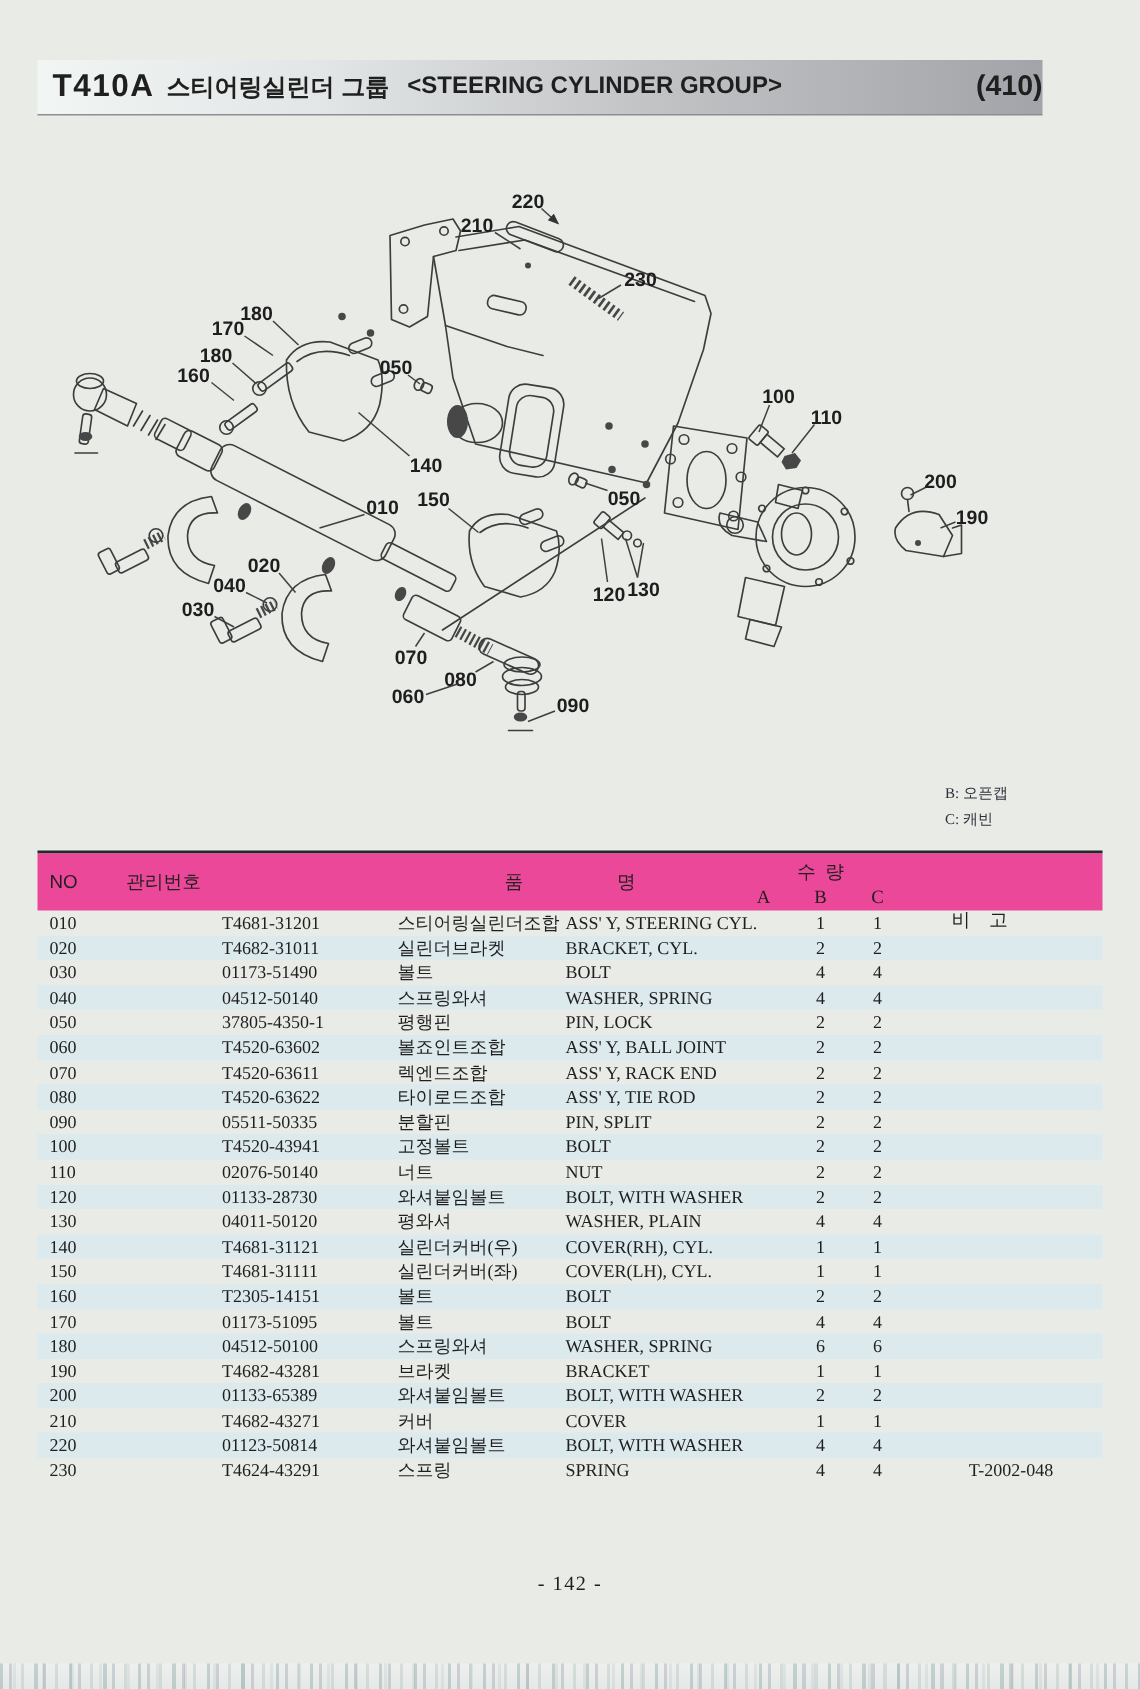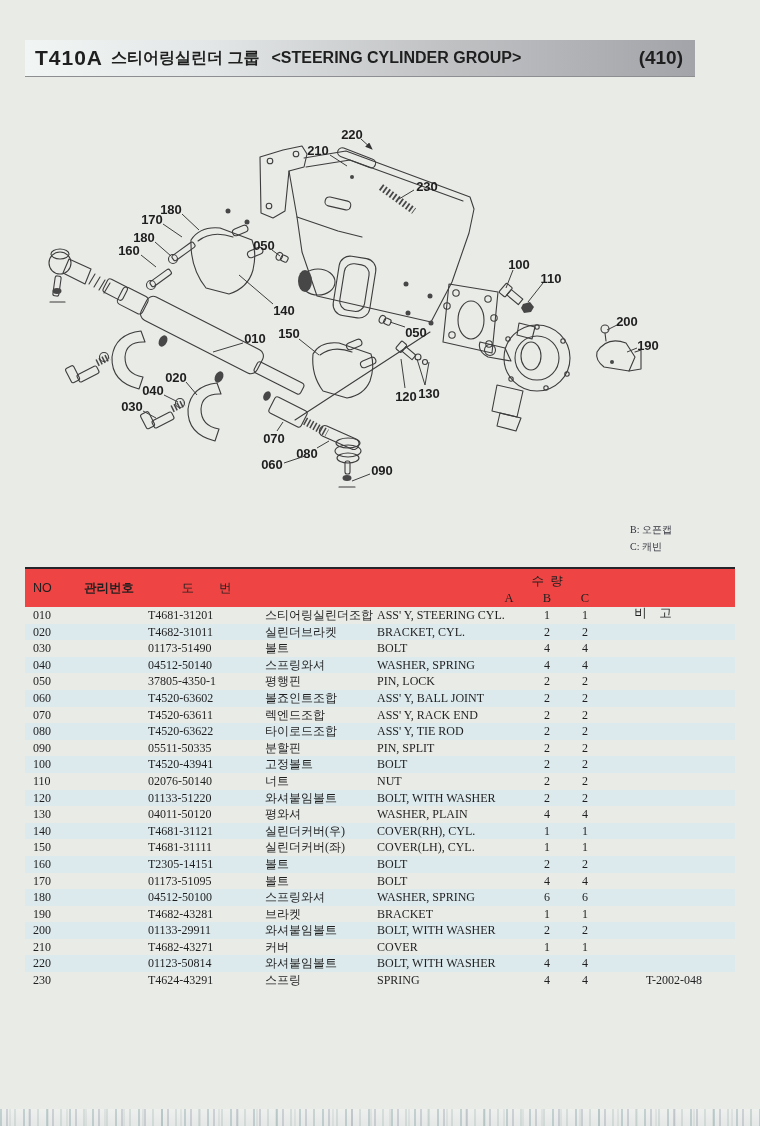--- a/index.html
+++ b/index.html
@@ -5,36 +5,36 @@
   html,body{margin:0;padding:0;}
   .page{position:relative;width:760px;height:1126px;background:#e9ebe7;overflow:hidden;
         font-family:"Liberation Serif",serif;color:#1f1f1f;}
   
   .header-band{position:absolute;left:25px;top:40px;width:670px;height:36px;display:flex;align-items:center;
     background:linear-gradient(90deg,#f1f5f4 0%,#e3e6e6 28%,#c0c2c4 62%,#a3a4a9 100%);
     border-bottom:1px solid #8d8e91;}
   .hb-code{font:700 21px "Liberation Sans",sans-serif;letter-spacing:1px;margin-left:10px;}
   .hb-ko{font:600 16px "Liberation Sans",sans-serif;margin-left:8px;}
   .hb-en{font:600 16px "Liberation Sans",sans-serif;margin-left:12px;}
-  .hb-num{font:700 19px "Liberation Sans",sans-serif;margin-left:auto;margin-right:12px;}
+  .hb-num{font:700 19px "Liberation Sans",sans-serif;margin-left:auto;margin-right:0;}
   
   .diagram-svg{position:absolute;left:0;top:110px;width:760px;height:410px;}
   .diagram-svg .art{stroke:#3d3d3d;stroke-width:1.1;fill:none;stroke-linejoin:round;stroke-linecap:round;}
   .diagram-svg .dark{fill:#474747;stroke:none;}
   .callout{font:600 13px "Liberation Sans",sans-serif;fill:#1e1e1e;text-anchor:middle;}
   .leader{stroke:#3f3f3f;stroke-width:1;fill:none;}
   
   .legend{position:absolute;left:630px;top:521px;font-size:10px;line-height:17px;color:#30303a;}
   
   .parts-table{position:absolute;left:25px;top:567px;width:710px;border-top:2px solid #26262a;}
   .thead{display:grid;grid-template-columns:45px 78px 117px 112px 118px 28px 48px 28px 1fr;
-         grid-template-rows:21px 17px;background:#ef4444;font-size:12.5px;}
+         grid-template-rows:21px 17px;background:#ec4899;font-size:12.5px;}
   .th{display:flex;align-items:center;justify-content:center;white-space:pre;}
   .th-no{grid-column:1;grid-row:1/3;justify-content:flex-start;padding-left:8px;font-family:"Liberation Sans",sans-serif;}
-  .th-mgmt{grid-column:2;grid-row:1/3;font-weight:bold;}
+  .th-mgmt{grid-column:2;grid-row:1/3;}
   .th-part{grid-column:3;grid-row:1/3;}
   .th-name{grid-column:4/6;grid-row:1/3;}
   .th-qty{grid-column:6/9;grid-row:1;align-items:flex-end;}
   .th-qa{grid-column:6;grid-row:2;}
   .th-qb{grid-column:7;grid-row:2;}
   .th-qc{grid-column:8;grid-row:2;}
   .th-remark{grid-column:9;grid-row:1/3;padding-right:28px;margin-top:44px;}
   .tbody{font-size:12px;}
   .trow{display:grid;grid-template-columns:45px 78px 117px 112px 118px 28px 48px 28px 1fr;
         height:16.6px;align-items:center;white-space:nowrap;}
@@ -276,21 +276,21 @@
 
   <div class="legend">
     <div>B: 오픈캡</div>
     <div>C: 캐빈</div>
   </div>
 
   <div class="parts-table">
     <div class="thead">
       <span class="th th-no">NO</span>
       <span class="th th-mgmt">관리번호</span>
-      <span class="th th-part">도　　번</span>
+      <span class="th th-name">품　　　　　명</span>
       <span class="th th-qty">수  량</span>
       <span class="th th-qa">A</span>
       <span class="th th-qb">B</span>
       <span class="th th-qc">C</span>
       <span class="th th-remark">비　고</span>
     </div>
     <div class="tbody">
         <div class="trow">
       <span class="c-no">010</span>
       <span class="c-mgmt"></span>
@@ -408,21 +408,21 @@
       <span class="c-kname">너트</span>
       <span class="c-ename">NUT</span>
       <span class="c-qa"></span>
       <span class="c-qb">2</span>
       <span class="c-qc">2</span>
       <span class="c-remark"></span>
     </div>
         <div class="trow stripe">
       <span class="c-no">120</span>
       <span class="c-mgmt"></span>
-      <span class="c-part">01133-51220</span>
+      <span class="c-part">01133-28730</span>
       <span class="c-kname">와셔붙임볼트</span>
       <span class="c-ename">BOLT, WITH WASHER</span>
       <span class="c-qa"></span>
       <span class="c-qb">2</span>
       <span class="c-qc">2</span>
       <span class="c-remark"></span>
     </div>
         <div class="trow">
       <span class="c-no">130</span>
       <span class="c-mgmt"></span>
@@ -496,21 +496,21 @@
       <span class="c-kname">브라켓</span>
       <span class="c-ename">BRACKET</span>
       <span class="c-qa"></span>
       <span class="c-qb">1</span>
       <span class="c-qc">1</span>
       <span class="c-remark"></span>
     </div>
         <div class="trow stripe">
       <span class="c-no">200</span>
       <span class="c-mgmt"></span>
-      <span class="c-part">01133-29911</span>
+      <span class="c-part">01133-65389</span>
       <span class="c-kname">와셔붙임볼트</span>
       <span class="c-ename">BOLT, WITH WASHER</span>
       <span class="c-qa"></span>
       <span class="c-qb">2</span>
       <span class="c-qc">2</span>
       <span class="c-remark"></span>
     </div>
         <div class="trow">
       <span class="c-no">210</span>
       <span class="c-mgmt"></span>
@@ -540,16 +540,17 @@
       <span class="c-kname">스프링</span>
       <span class="c-ename">SPRING</span>
       <span class="c-qa"></span>
       <span class="c-qb">4</span>
       <span class="c-qc">4</span>
       <span class="c-remark">T-2002-048</span>
     </div>
       </div>
   </div>
 
+  <div class="page-no">- 142 -</div>
 
   <div class="noise-strip"></div>
 
 </div>
 
 </body></html>

